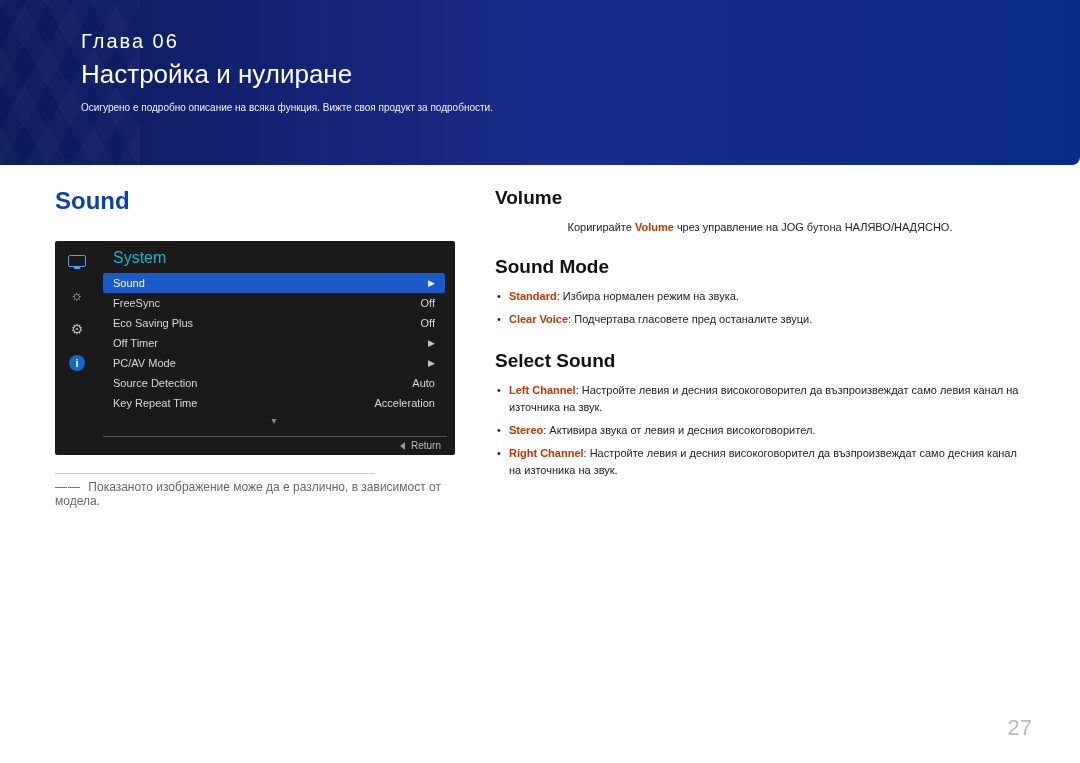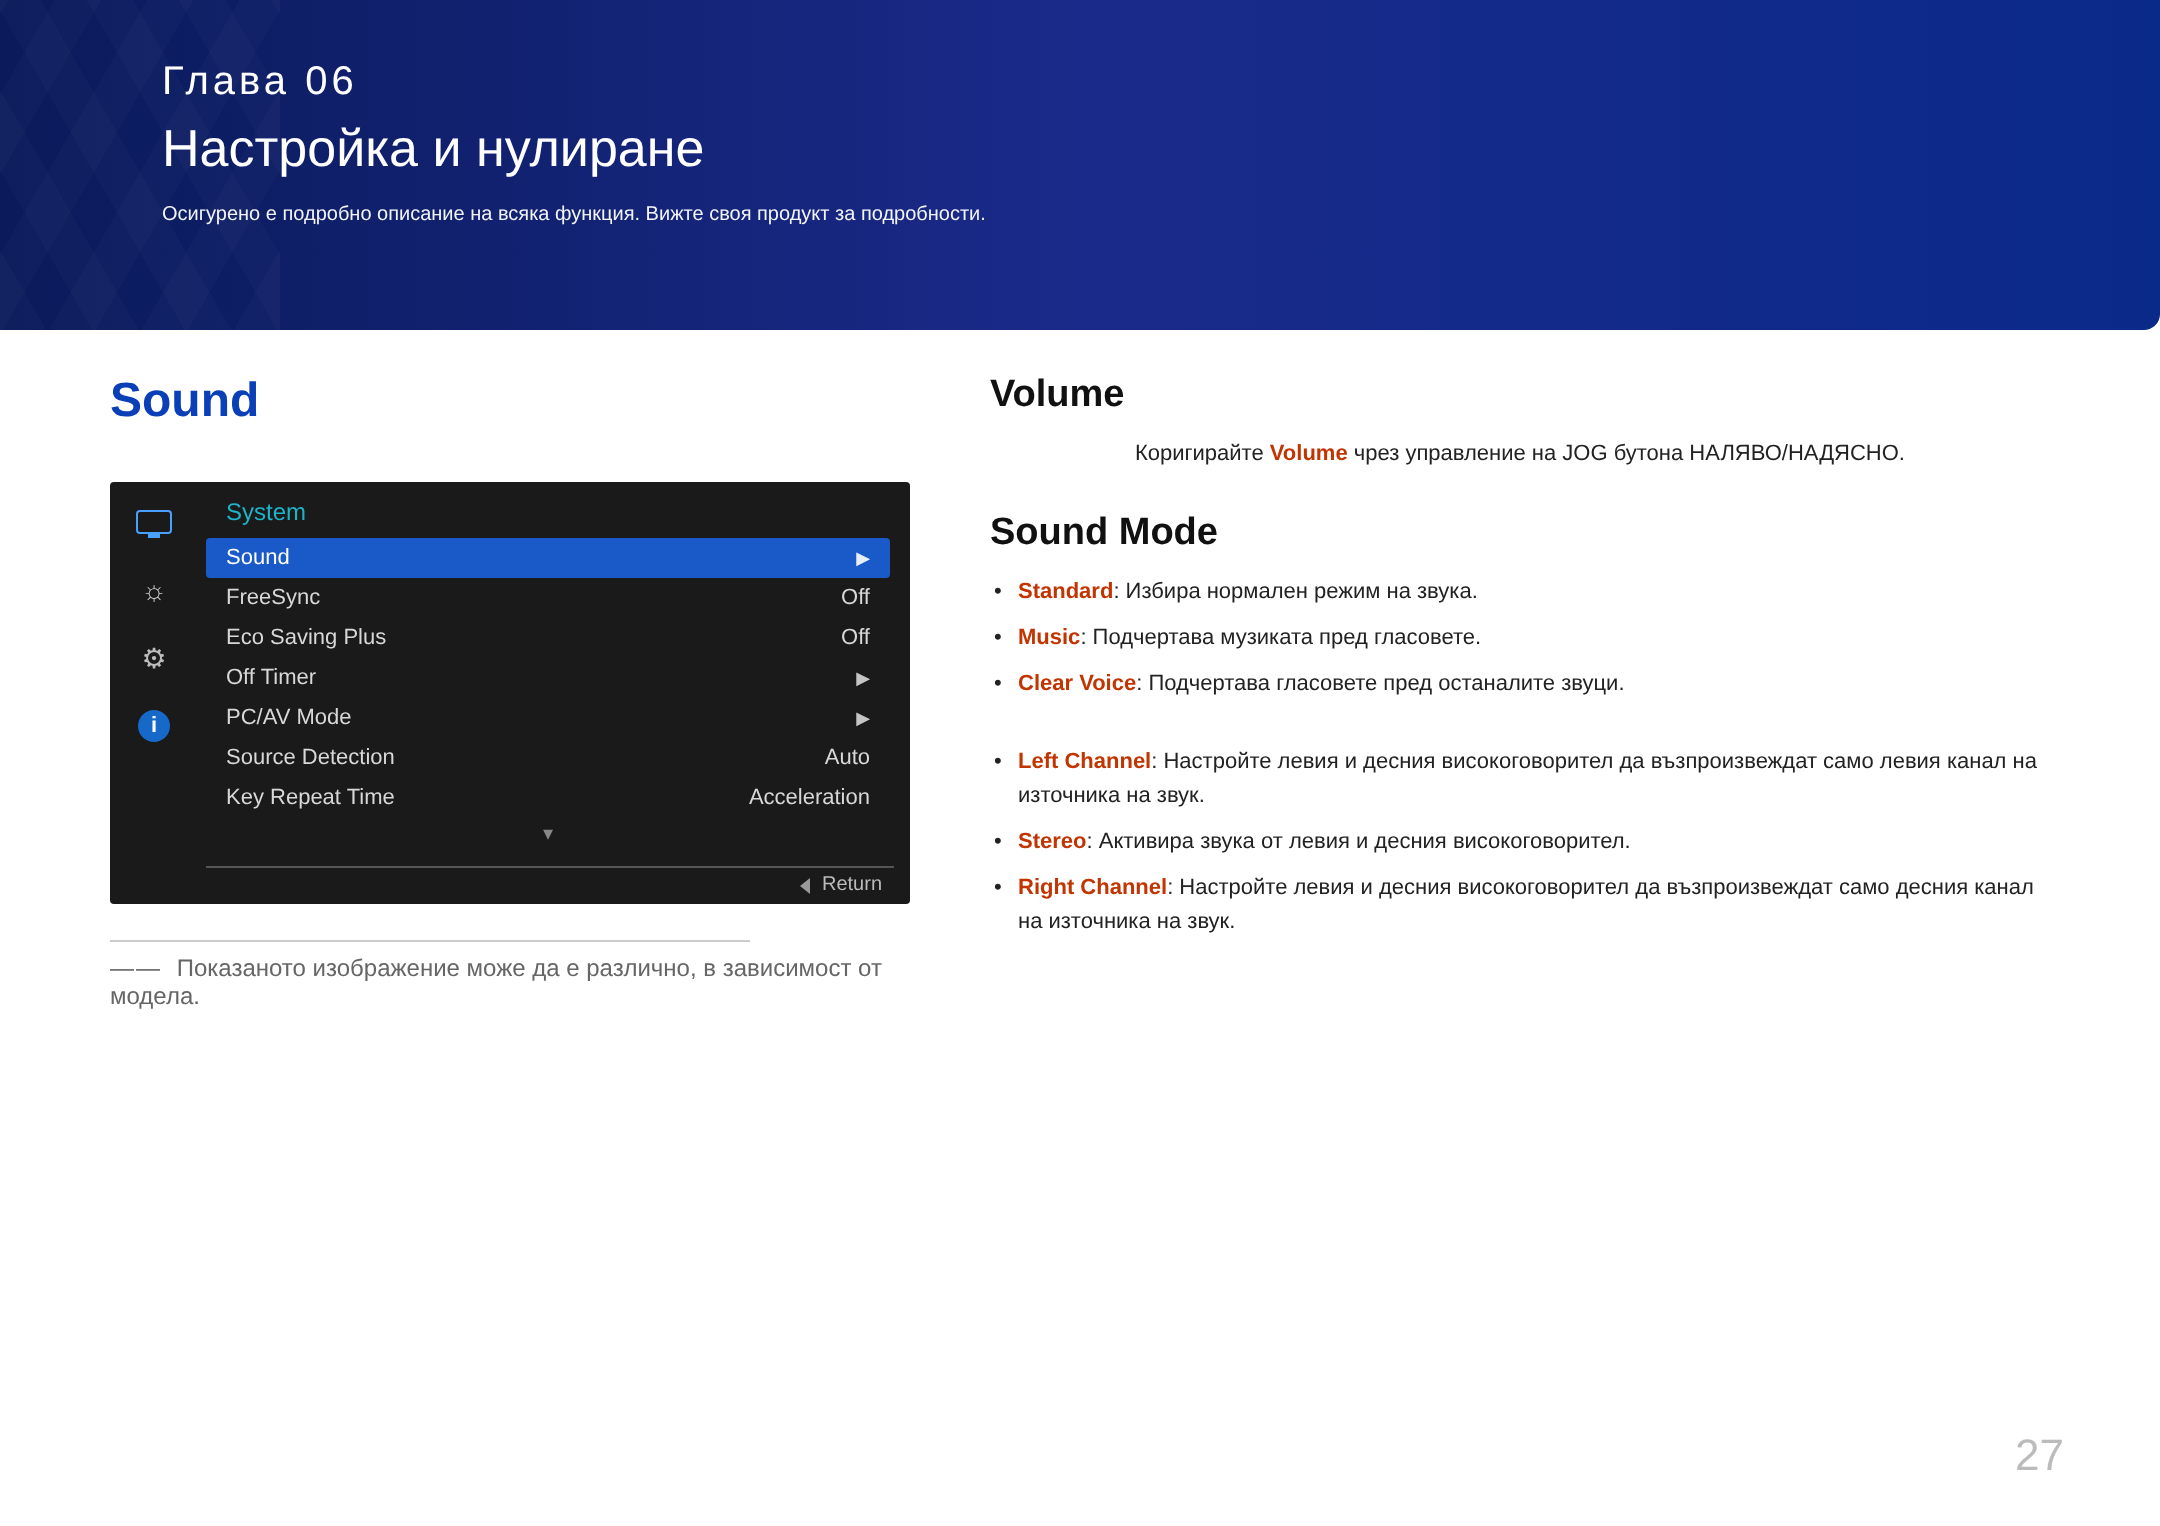--- a/index.html
+++ b/index.html
@@ -56,21 +56,21 @@
     display:flex; flex-direction:column; align-items:center;
     padding-top: 10px; gap:14px;
   }
   .ico { width:22px; height:20px; display:flex; align-items:center; justify-content:center; font-size:14px; }
   .ico-monitor { border:1.5px solid #4aa0ff; border-radius:2px; width:18px; height:12px; position:relative; }
   .ico-monitor::after { content:""; position:absolute; left:50%; bottom:-3px; width:6px; height:2px; background:#4aa0ff; transform:translateX(-50%); }
   .ico-gear { color:#bbb; }
   .ico-info { background:#1769c9; color:#fff; width:16px; height:16px; border-radius:50%; font-size:11px; font-weight:bold; line-height:16px; text-align:center; }
 
   .osd-main { flex:1; padding: 4px 10px 6px 4px; }
-  .osd-title { color:#1db3c8; font-size:12px; padding: 4px 0 6px 10px; }
+  .osd-title { color:#1db3c8; font-size:16px; padding: 4px 0 6px 10px; }
   .osd-row {
     display:flex; justify-content:space-between; align-items:center;
     padding: 4px 10px;
     border-radius:2px;
   }
   .osd-row.sel { background:#1a59c8; color:#fff; }
   .osd-row .arrow { font-size:9px; opacity:.9; }
   .osd-bottom {
     border-top:1px solid #555;
     margin: 4px 8px 0 48px;
@@ -173,24 +173,24 @@
 
   <div class="col-right">
     <div class="h2">Volume</div>
     <p class="para">
       <span>Коригирайте </span><span class="hl">Volume</span><span> чрез управление на JOG бутона НАЛЯВО/НАДЯСНО.</span>
     </p>
 
     <div class="h2">Sound Mode</div>
     <ul class="bul" id="sound-mode-list">
         <li><span class="hl">Standard</span><span>: Избира нормален режим на звука.</span></li>
-        <li><span class="hl">Music</span><span>: Подчертава музиката пред гласовете.</span></li>
         <li><span class="hl">Clear Voice</span><span>: Подчертава гласовете пред останалите звуци.</span></li>
       </ul>
 
+    <div class="h2">Select Sound</div>
     <ul class="bul" id="select-sound-list">
         <li><span class="hl">Left Channel</span><span>: Настройте левия и десния високоговорител да възпроизвеждат само левия канал на източника на звук.</span></li>
         <li><span class="hl">Stereo</span><span>: Активира звука от левия и десния високоговорител.</span></li>
         <li><span class="hl">Right Channel</span><span>: Настройте левия и десния високоговорител да възпроизвеждат само десния канал на източника на звук.</span></li>
       </ul>
   </div>
 </div>
 
 <div class="page-num">27</div>
 

